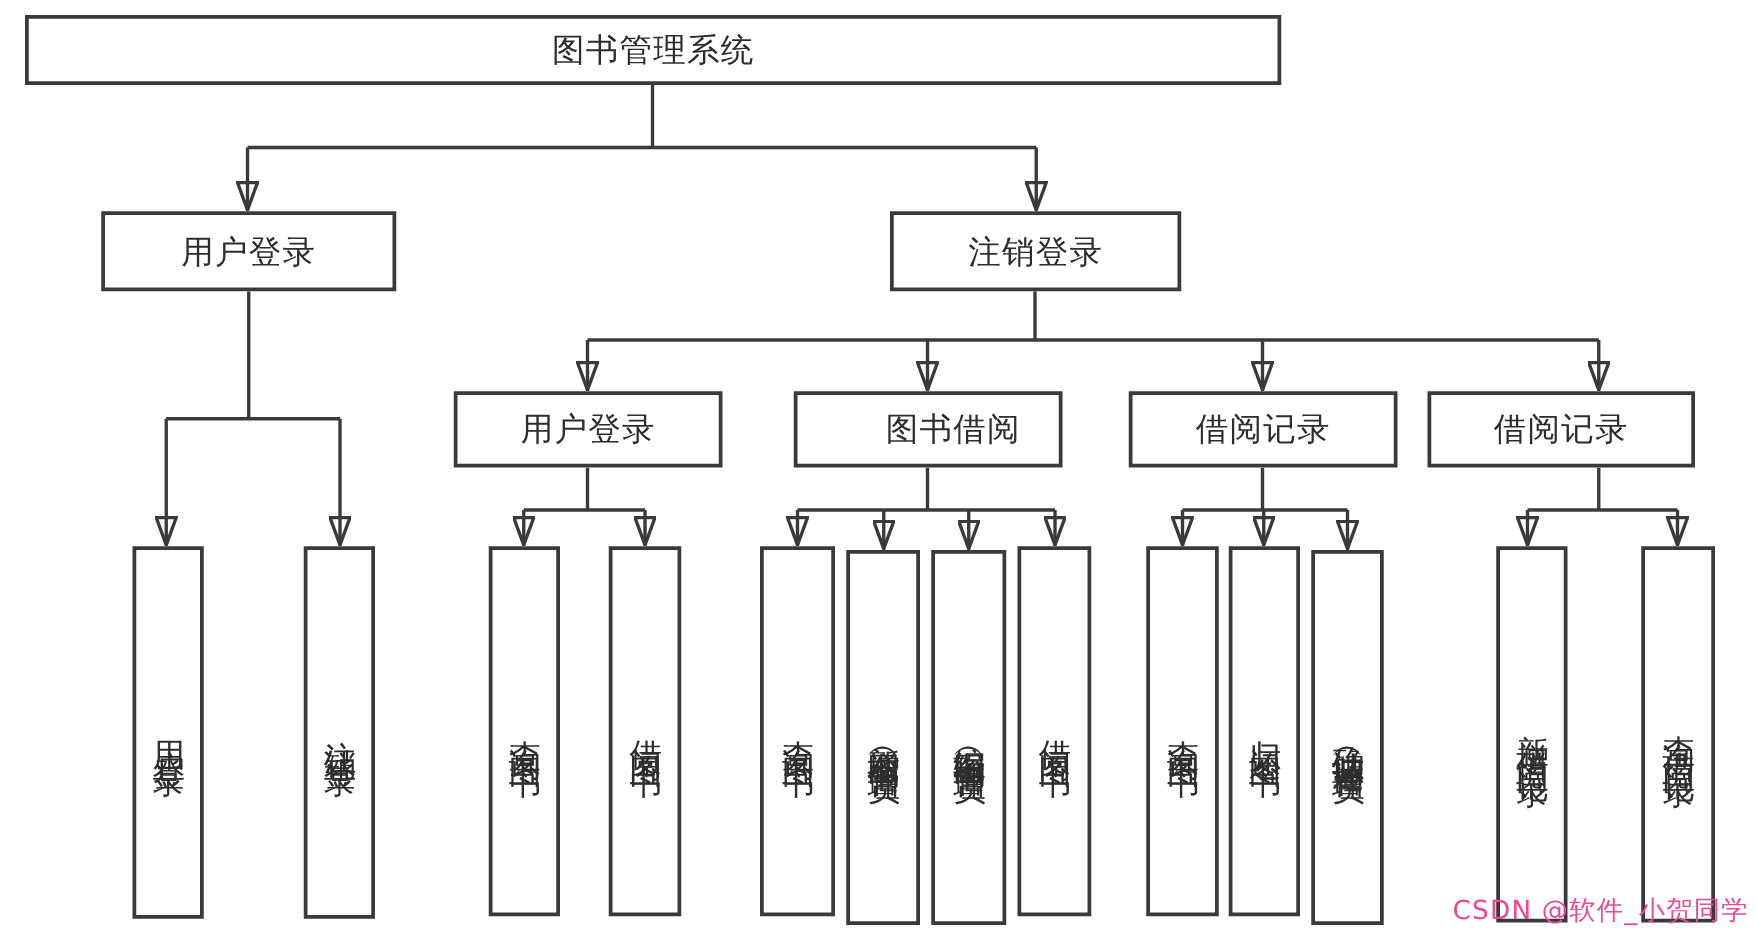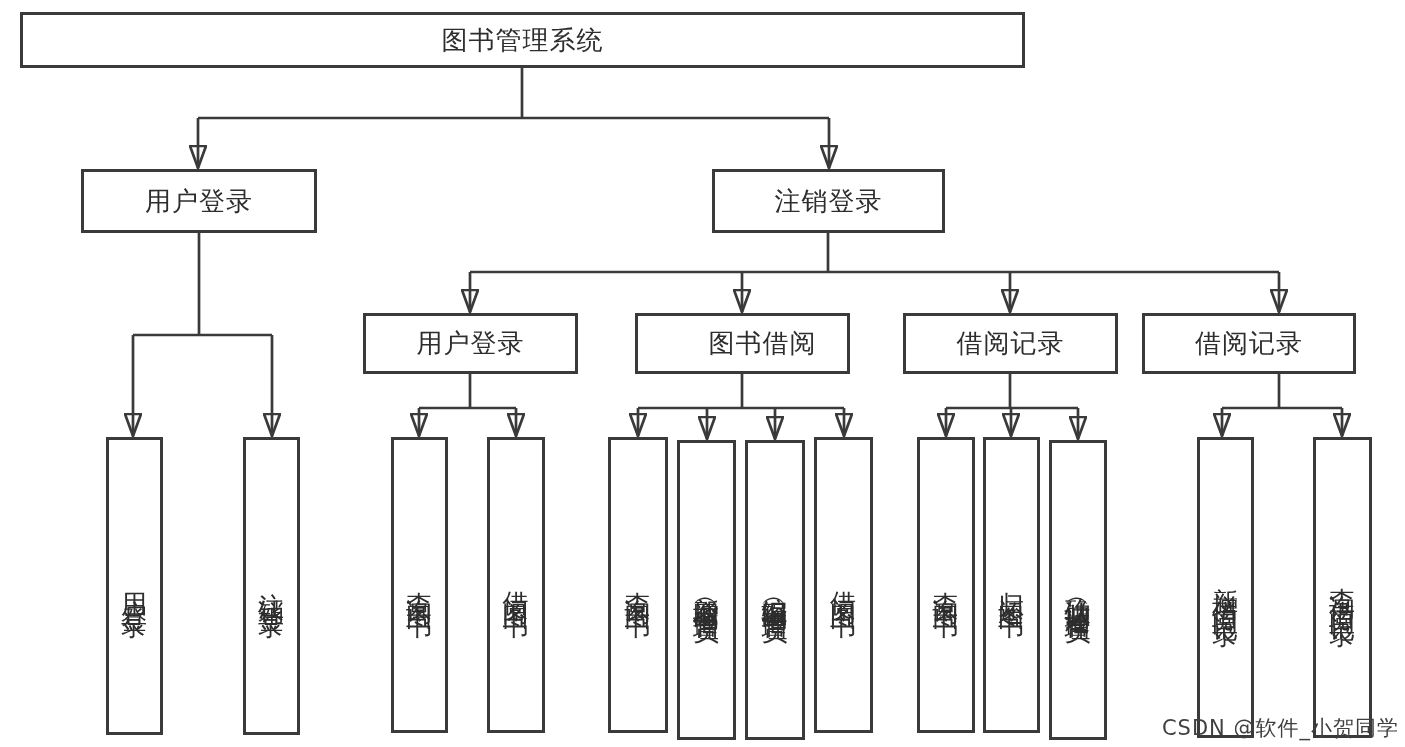--- a/index.html
+++ b/index.html
@@ -36,21 +36,21 @@
     text-orientation:mixed;
     letter-spacing:7px;
     line-height:1;
     white-space:nowrap;
   }
   .vbox.tight span{letter-spacing:3px;}
   #watermark{
     position:absolute;
     right:6px;top:714px;
     font-size:21px;
-    color:#404040;
+    color:#ec4899;
     letter-spacing:1px;
     white-space:nowrap;
   }
 </style>
 </head>
 <body>
 
 <div id="stage">
 
   <svg id="wires" viewBox="0 0 1405 747" xmlns="http://www.w3.org/2000/svg">

